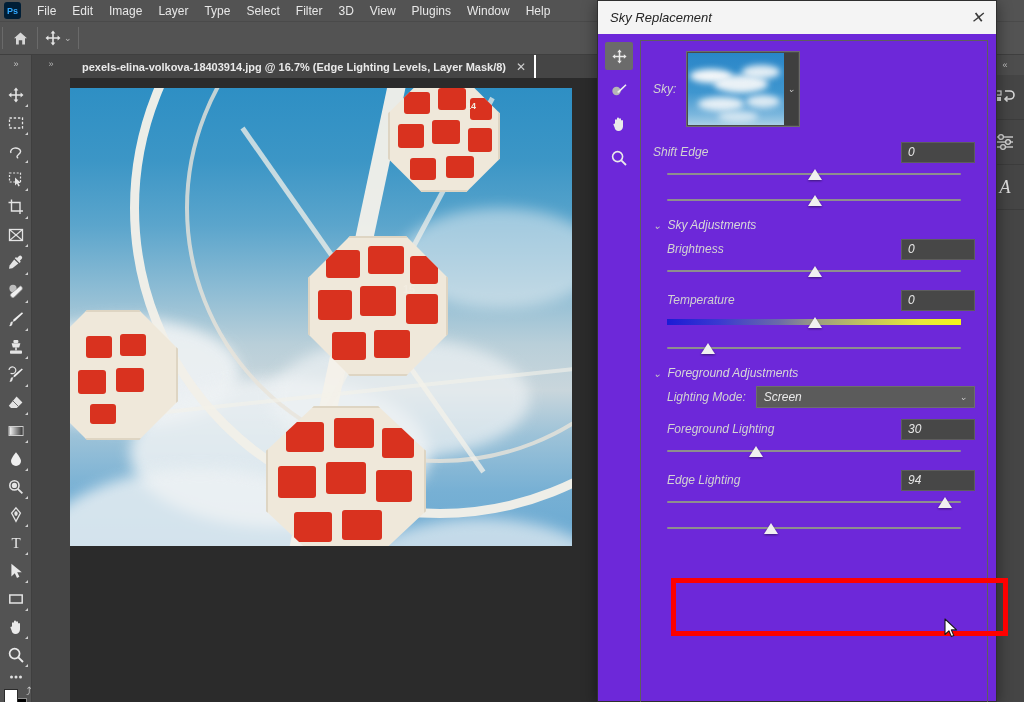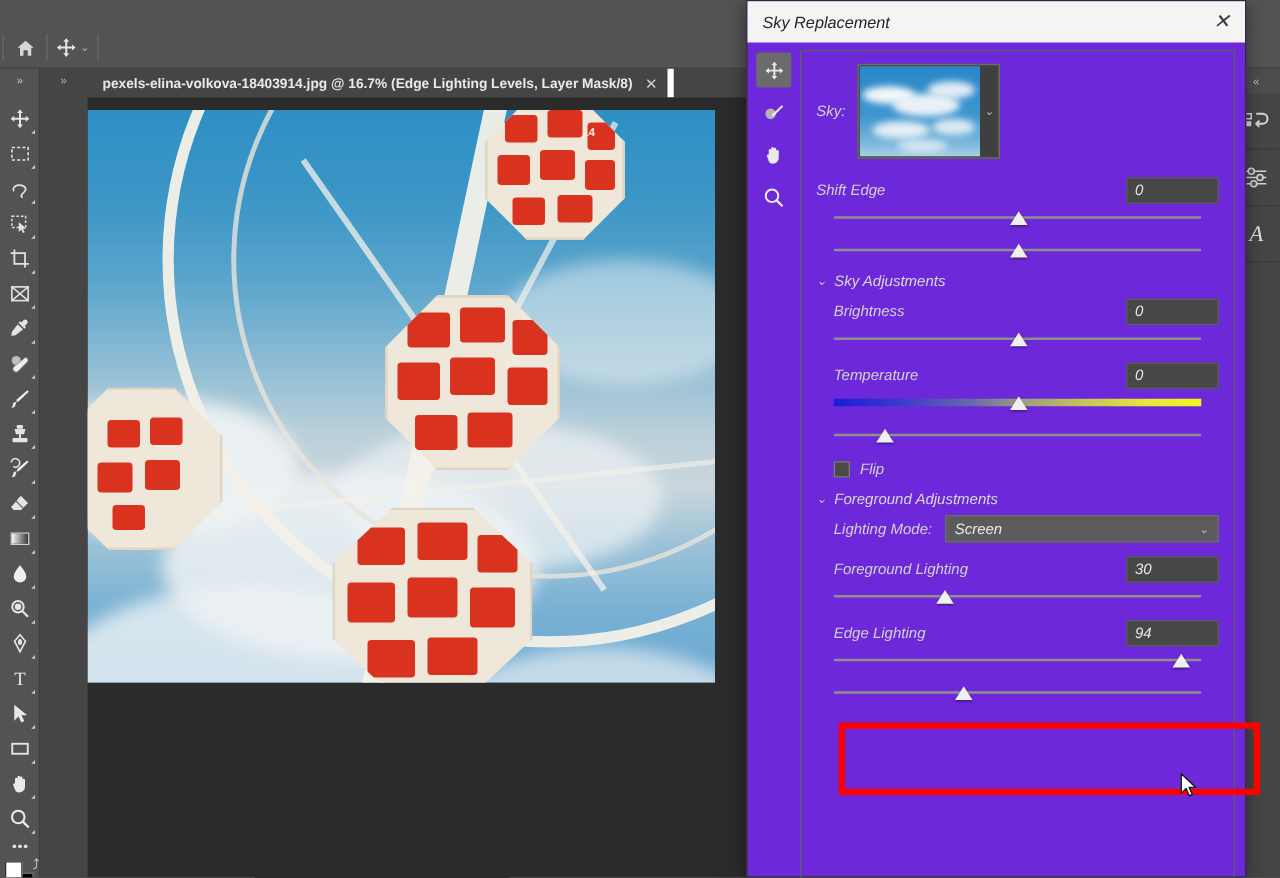--- a/index.html
+++ b/index.html
@@ -94,21 +94,21 @@
 
   
   .tabbar {
     position: absolute; left: 70px; top: 55px; width: 954px; height: 23px;
     background: #454545;
   }
   .doc-tab {
     position: absolute; left: 0; top: 0; height: 23px;
     background: #454545; display: flex; align-items: center;
     padding: 0 8px 0 12px; gap: 10px;
-    border-right: 5px solid #ffffff;
+    border-right: 2px solid #ffffff;
   }
   .doc-tab-label { color: #e9e9e9; font-size: 11px; font-weight: bold; white-space: nowrap; }
   .doc-tab-close { color: #cfcfcf; font-size: 12px; line-height: 1; }
 
   
   .canvas-area {
     position: absolute; left: 70px; top: 78px; width: 530px; height: 624px;
     background: #2b2b2b; overflow: hidden;
   }
   .photo {
@@ -259,20 +259,37 @@
     position: absolute; border: 5px solid #ff0000; pointer-events: none;
   }
   
   .cursor { position: absolute; pointer-events: none; }
 </style>
 </head>
 <body>
 
 <div class="app">
 
+  <div class="menubar">
+    <div class="ps-logo">Ps</div>
+    <div id="menu-items" style="display:flex;">
+        <div class="menu-item">File</div>
+        <div class="menu-item">Edit</div>
+        <div class="menu-item">Image</div>
+        <div class="menu-item">Layer</div>
+        <div class="menu-item">Type</div>
+        <div class="menu-item">Select</div>
+        <div class="menu-item">Filter</div>
+        <div class="menu-item">3D</div>
+        <div class="menu-item">View</div>
+        <div class="menu-item">Plugins</div>
+        <div class="menu-item">Window</div>
+        <div class="menu-item">Help</div>
+      </div>
+  </div>
 
   <div class="optionsbar">
     <div class="opt-sep"></div>
     <div class="opt-btn">
       <svg width="17" height="17" viewBox="0 0 17 17">
         <path d="M8.5 2.5 L15 8.2 L13 8.2 L13 14.5 L10.2 14.5 L10.2 10.2 L6.8 10.2 L6.8 14.5 L4 14.5 L4 8.2 L2 8.2 Z" fill="#d6d6d6"></path>
       </svg>
     </div>
     <div class="opt-sep"></div>
     <div class="opt-tool">
@@ -639,24 +656,20 @@
               </div>
             </div>
             <div class="ctl">
               <div class="slider">
                 <div class="track"></div>
                 <div class="thumb" style="left: calc(12.88% + 14px);"></div>
               </div>
             </div>
           </div>
 
-        <div class="checkrow">
-          <span class="checkbox"></span>
-          <span class="checkrow-label">Flip</span>
-        </div>
 
         <div class="section-head">
           <span class="section-caret">⌄</span>
           <span class="section-title">Foreground Adjustments</span>
         </div>
 
         <div class="selectrow">
           <span class="select-label">Lighting Mode:</span>
           <div class="select">
             <span>Screen</span>

